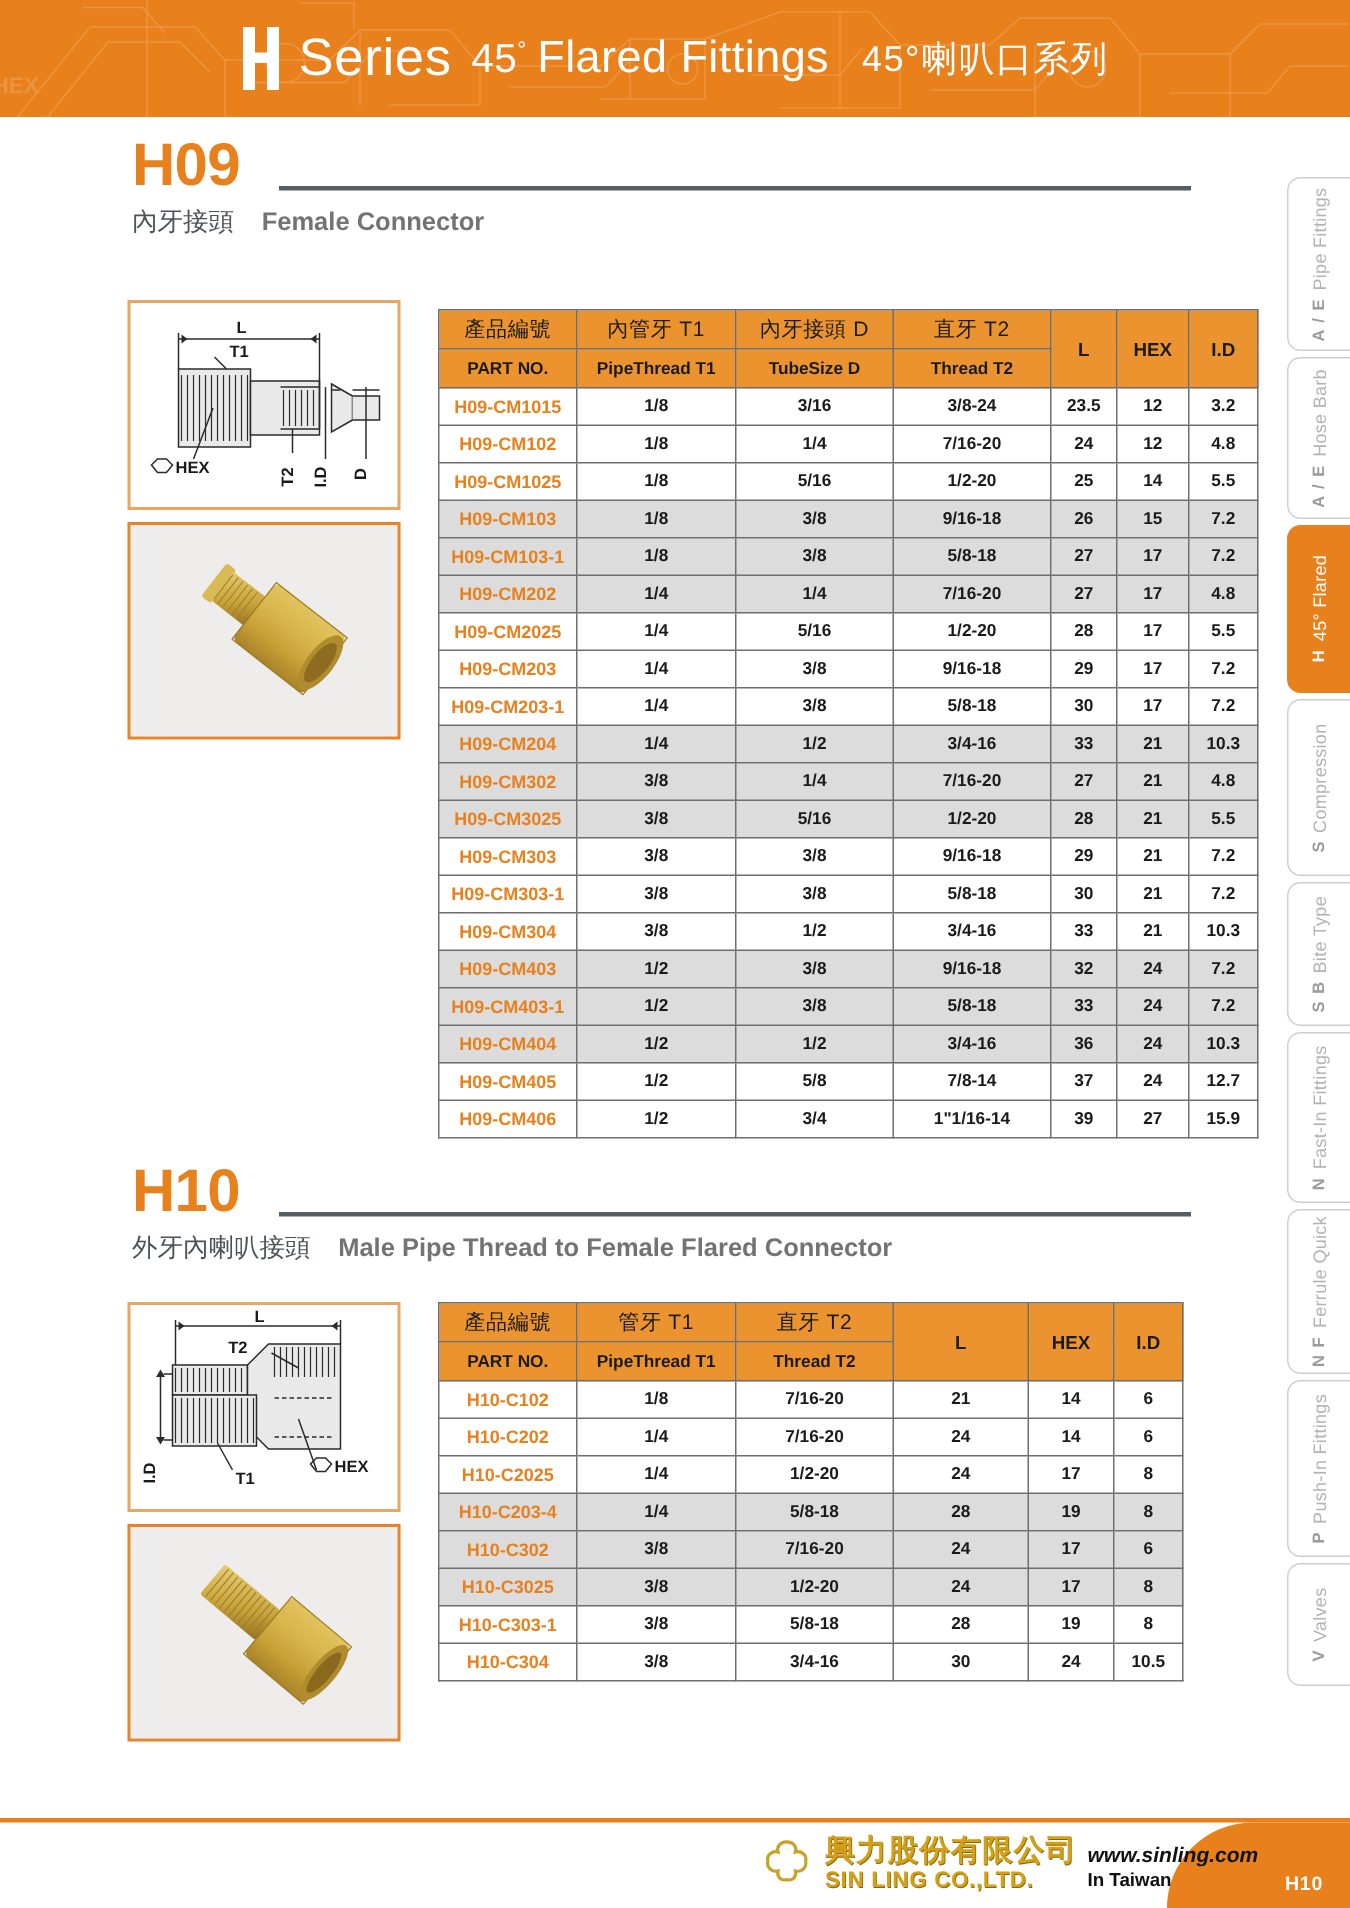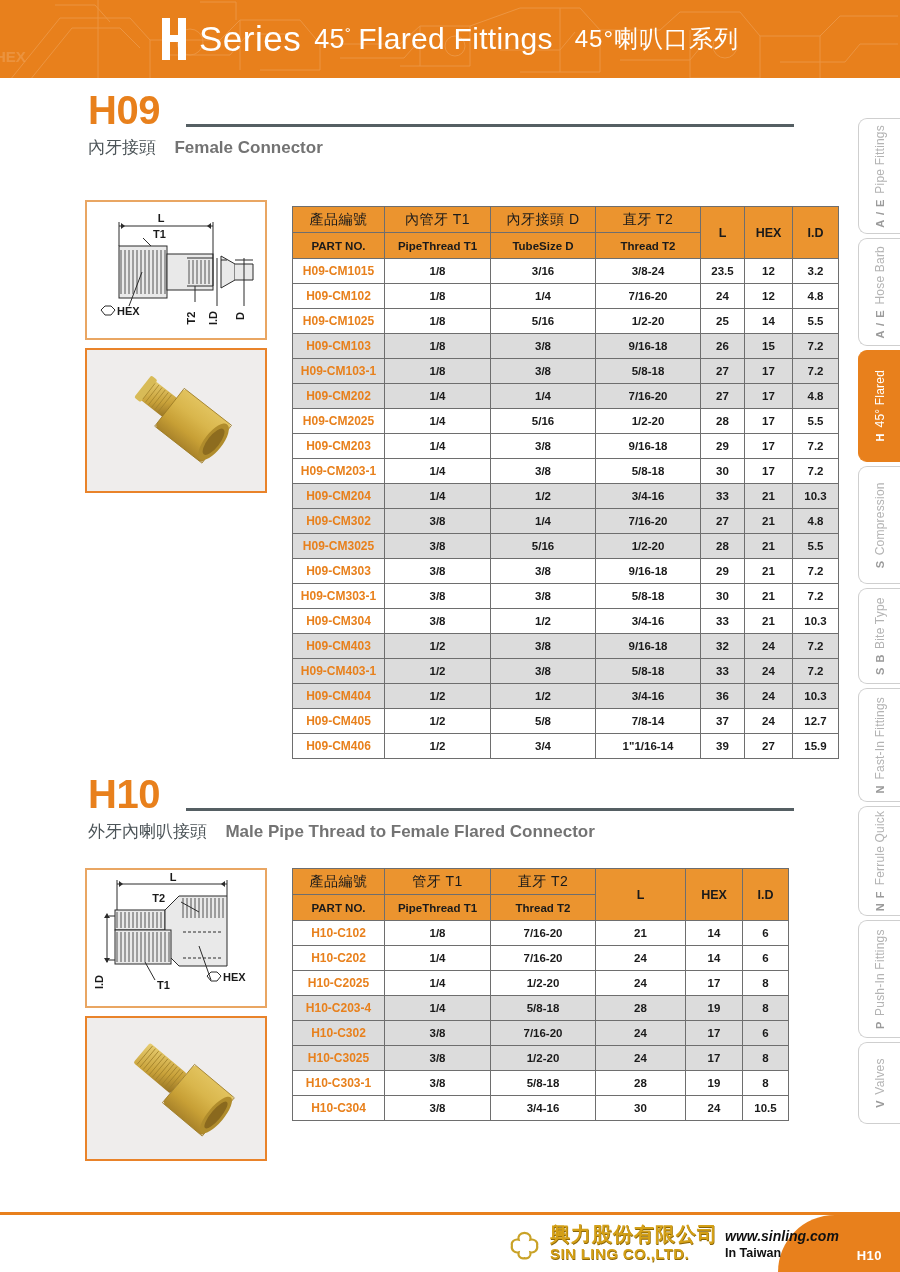--- a/index.html
+++ b/index.html
@@ -121,21 +121,21 @@
   .footer { position:absolute; left:0; top:1212px; width:900px; height:60px; background:#fff; }
   .footer .topline { position:absolute; left:0; top:0; width:900px; height:3px; background:#e8801c; }
   .footer .quarter {
     position:absolute; right:0; top:3px; width:122px; height:57px;
     background:#e8801c; border-radius:100px 0 0 0; overflow:hidden;
   }
   .footer .pageno {
     position:absolute; right:18px; bottom:9px;
     color:#fff; font-size:13px; font-weight:700; letter-spacing:.5px;
   }
-  .brand { position:absolute; left:508px; top:12px; display:flex; align-items:flex-end; gap:9px; }
+  .brand { position:absolute; left:508px; top:12px; display:flex; align-items:flex-start; gap:9px; }
   .brand .flower { width:33px; height:33px; }
   .brand .names { line-height:1.08; }
   .brand .cnname {
     font-size:20px; font-weight:700; color:#d4a017; letter-spacing:1px;
     text-shadow:.5px .5px 0 #8a6508;
   }
   .brand .enname {
     font-size:15px; font-weight:700; color:#d4a017; letter-spacing:.4px;
     text-shadow:.5px .5px 0 #8a6508;
   }

